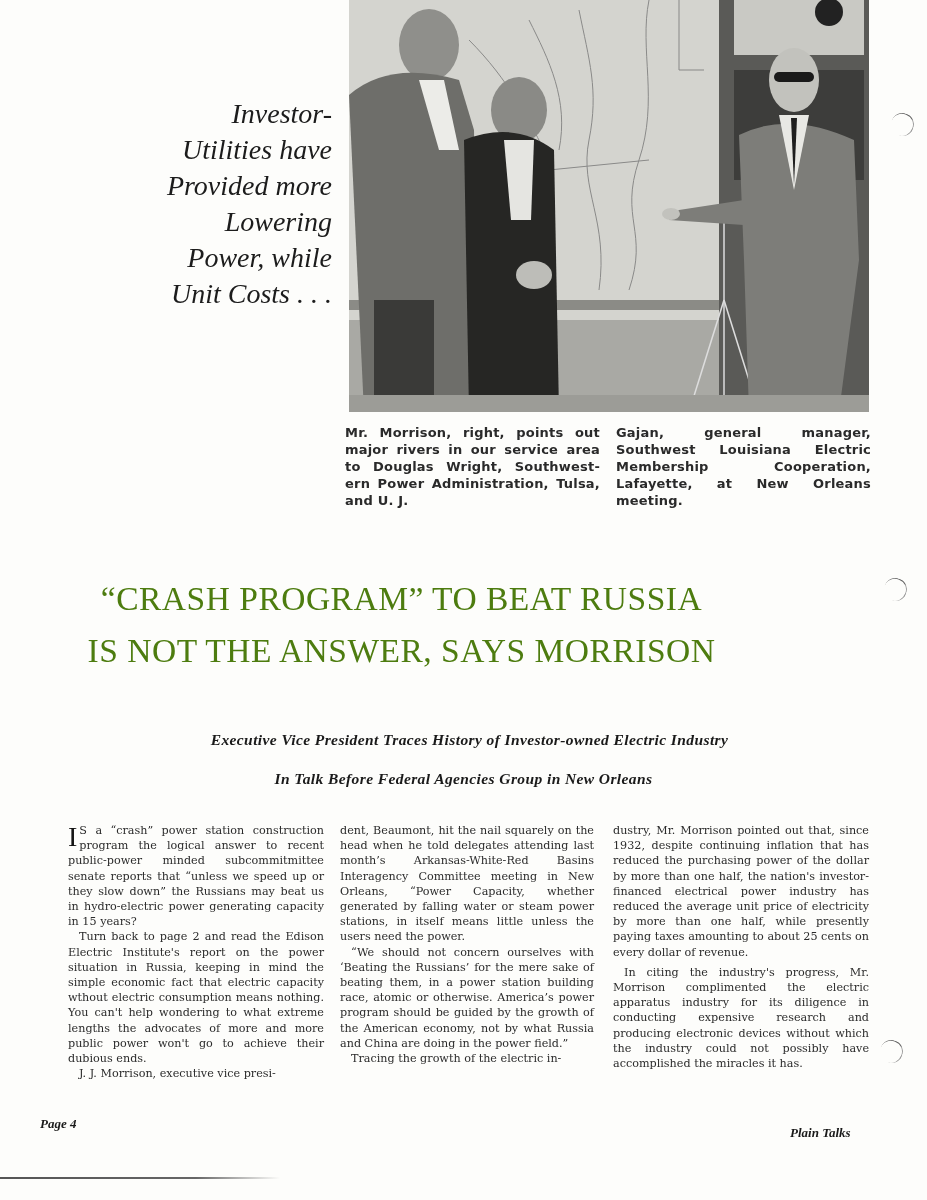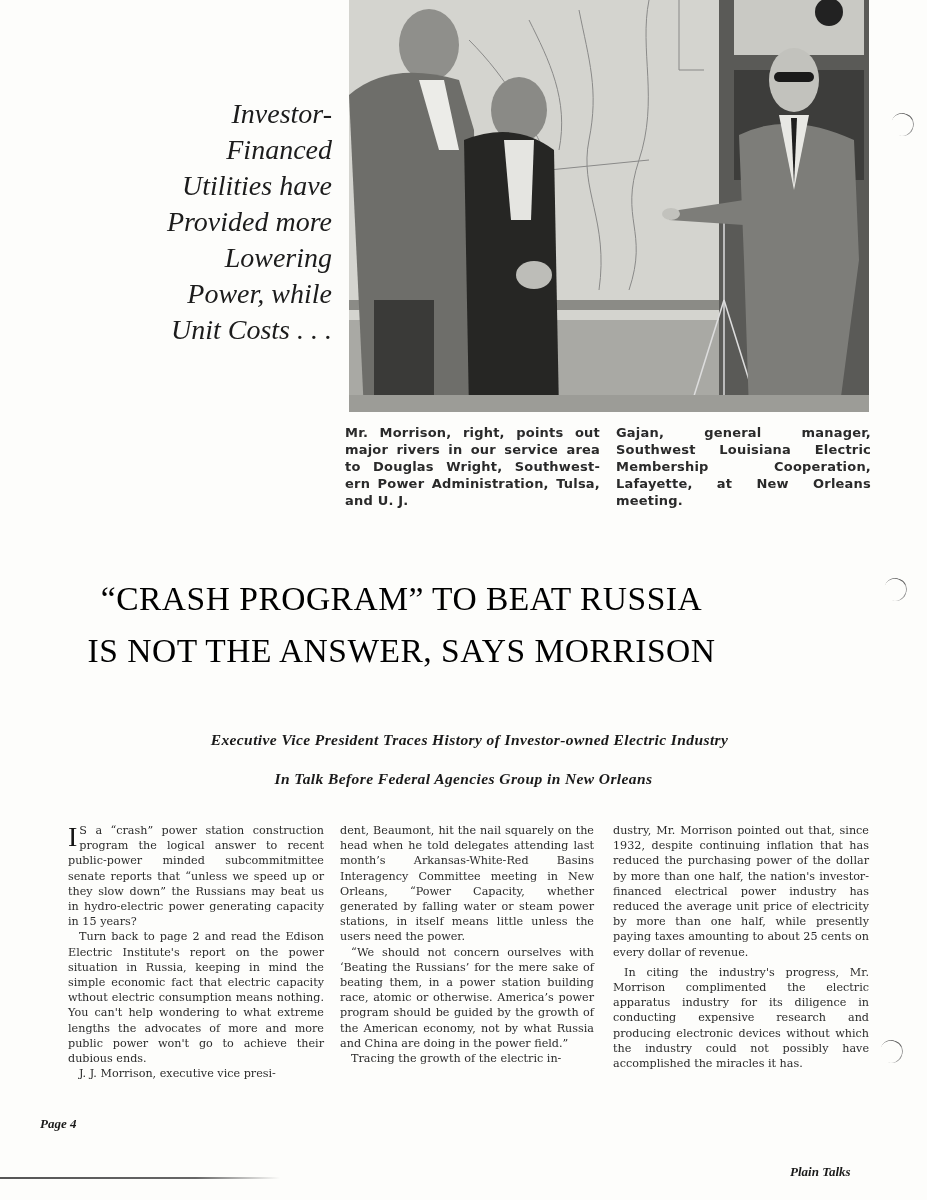--- a/index.html
+++ b/index.html
@@ -55,21 +55,21 @@
     .caption.left { left: 345px; width: 255px; }
     .caption.right { left: 616px; width: 255px; }
 
     .headline {
       position: absolute;
       left: 0;
       width: 803px;
       text-align: center;
       font-family: "Liberation Serif", serif;
       font-size: 33.5px;
-      color: #000000;
+      color: #4d7c0f;
       letter-spacing: 0.5px;
     }
     .headline.l1 { top: 580px; }
     .headline.l2 { top: 632px; }
 
     .subhead {
       position: absolute;
       left: 0;
       width: 927px;
       text-align: center;
@@ -111,21 +111,21 @@
 
     .footer-left, .footer-right {
       position: absolute;
       font-family: "Liberation Serif", serif;
       font-style: italic;
       font-weight: bold;
       font-size: 13px;
       color: #1a1a1a;
     }
     .footer-left { left: 40px; top: 1116px; }
-    .footer-right { left: 790px; top: 1125px; margin-top: 39px; }
+    .footer-right { left: 790px; top: 1125px; }
 
     .bottom-rule {
       position: absolute;
       left: 0;
       top: 1177px;
       width: 280px;
       height: 1.5px;
       background: linear-gradient(to right, #555 0%, #666 70%, rgba(100,100,100,0) 100%);
     }
 
@@ -140,21 +140,20 @@
     }
     .punch-mark.m1 { left: 891px; top: 113px; }
     .punch-mark.m2 { left: 884px; top: 578px; }
     .punch-mark.m3 { left: 880px; top: 1040px; }
   </style>
 </head>
 <body>
 
 <div class="pull-quote">
   <div>Investor-</div>
-  <div>Financed</div>
   <div>Utilities have</div>
   <div>Provided more</div>
   <div>Lowering</div>
   <div>Power, while</div>
   <div>Unit Costs . . .</div>
 </div>
 
 <div class="photo">
   <svg width="520" height="412" viewBox="0 0 520 412" xmlns="http://www.w3.org/2000/svg">
 

